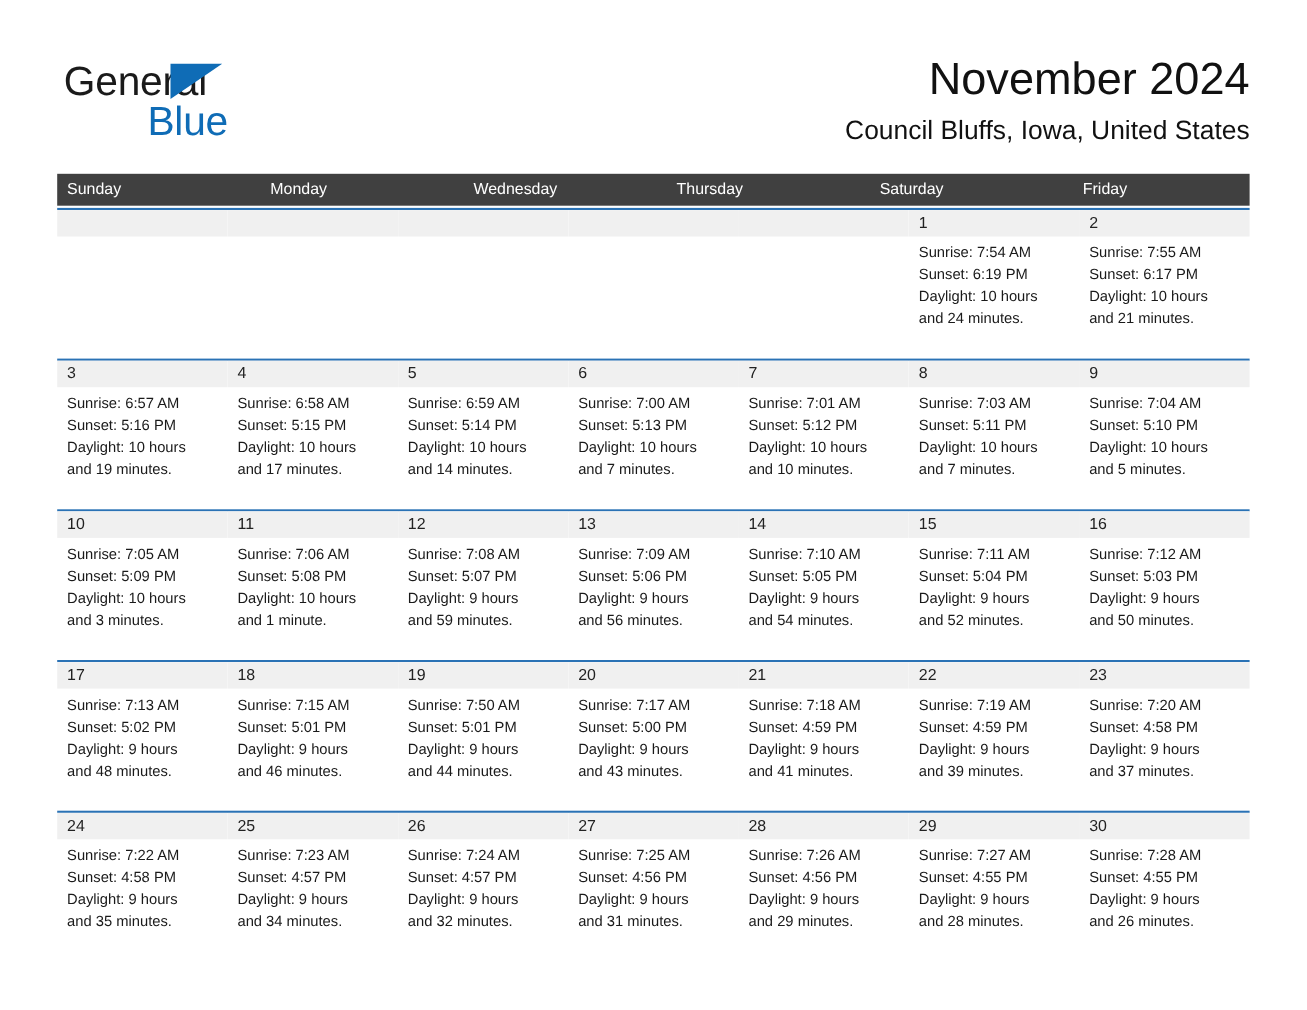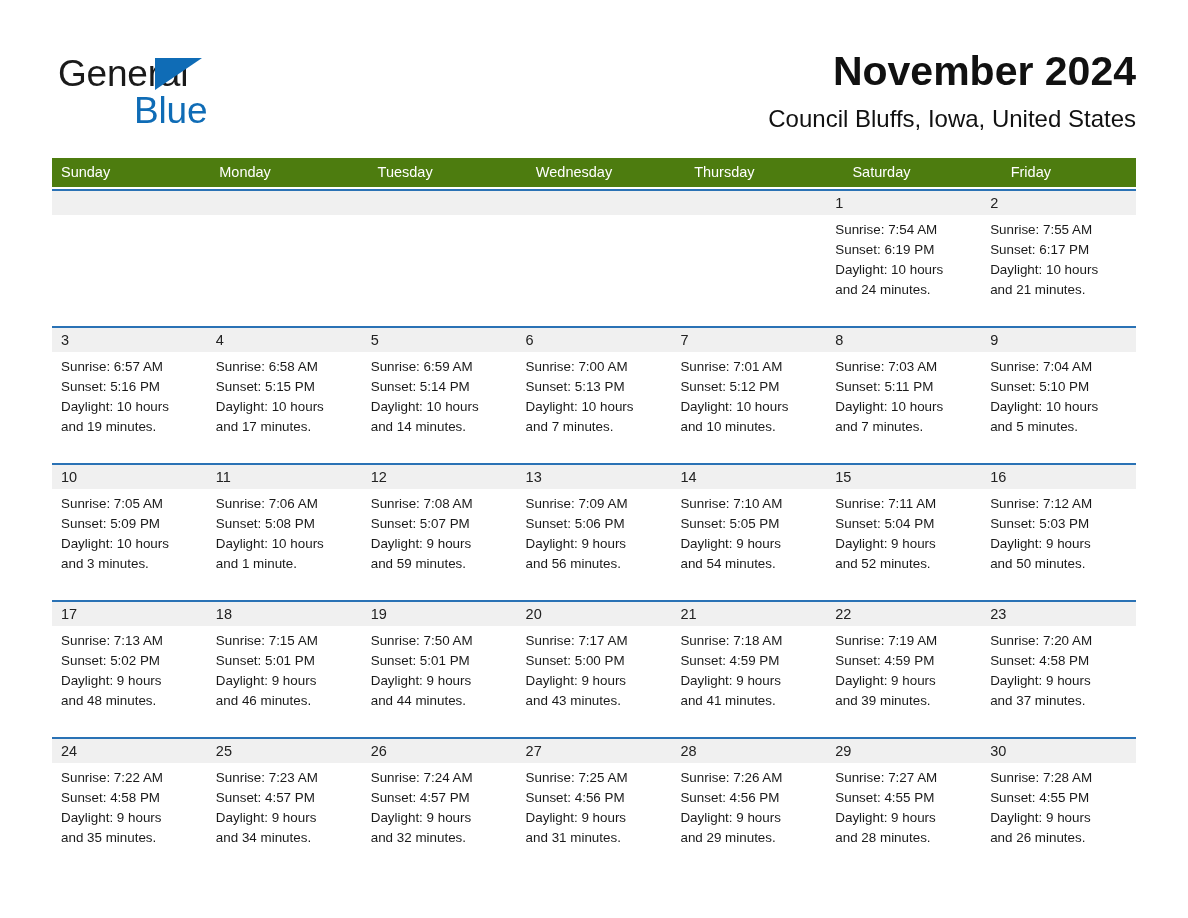--- a/index.html
+++ b/index.html
@@ -66,21 +66,21 @@
   }
   .title-block {
     position: absolute;
     right: 52px;
     top: 46px;
     text-align: right;
   }
   .cal-title {
     font-size: 41px;
     line-height: 50px;
-    font-weight: 700;
+    font-weight: 400;
     color: #111111;
     white-space: nowrap;
   }
   .cal-subtitle {
     margin-top: 8px;
     font-size: 24px;
     line-height: 30px;
     font-weight: 400;
     color: #111111;
     white-space: nowrap;
@@ -89,21 +89,21 @@
 
   
   .calendar {
     position: absolute;
     left: 52px;
     top: 158px;
     width: 1084px;
   }
   .weekday-row {
     display: flex;
-    background: #4d7c0f;
+    background: #404040;
     height: 29px;
     gap: 24px;
   }
   .weekday {
     flex: 1 1 0;
     min-width: 0;
     color: #ffffff;
     font-size: 14.5px;
     line-height: 29px;
     padding-left: 9px;
@@ -159,21 +159,20 @@
       <div class="cal-title">November 2024</div>
       <div class="cal-subtitle">Council Bluffs, Iowa, United States</div>
     </div>
   </div>
 
   <div class="calendar">
 
     <div class="weekday-row">
       <div class="weekday">Sunday</div>
       <div class="weekday">Monday</div>
-      <div class="weekday">Tuesday</div>
       <div class="weekday">Wednesday</div>
       <div class="weekday">Thursday</div>
       <div class="weekday">Saturday</div>
       <div class="weekday">Friday</div>
     </div>
 
     <div class="week-row first">
       <div class="day-cell empty">
         <div class="day-number"></div>
         <div class="day-info">

